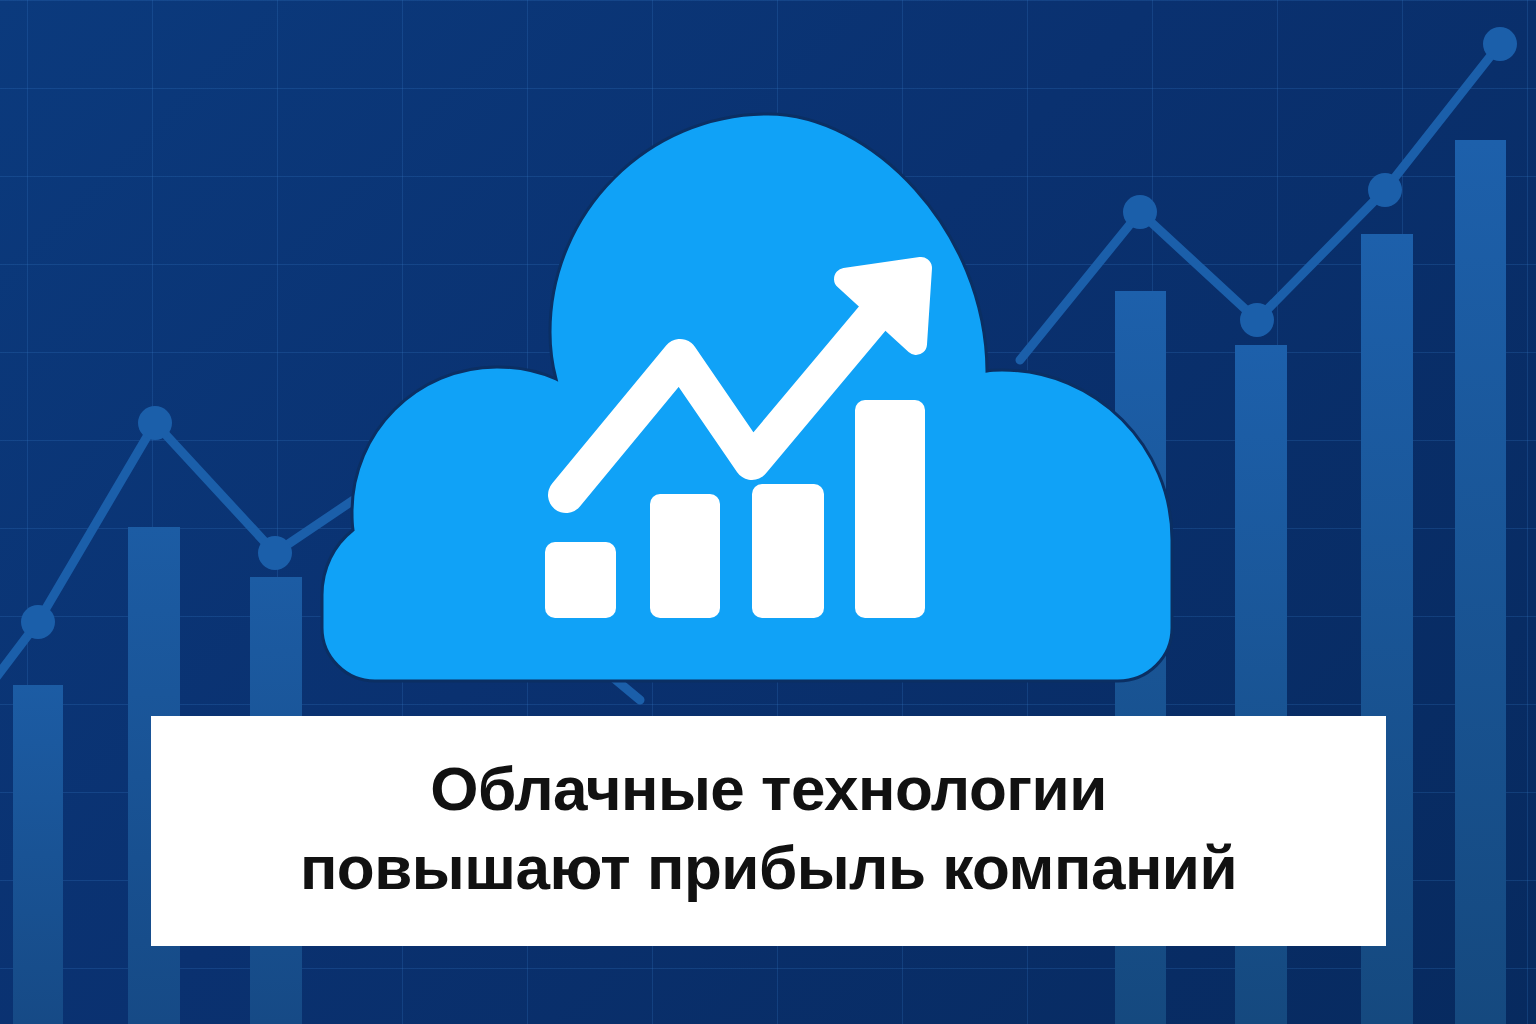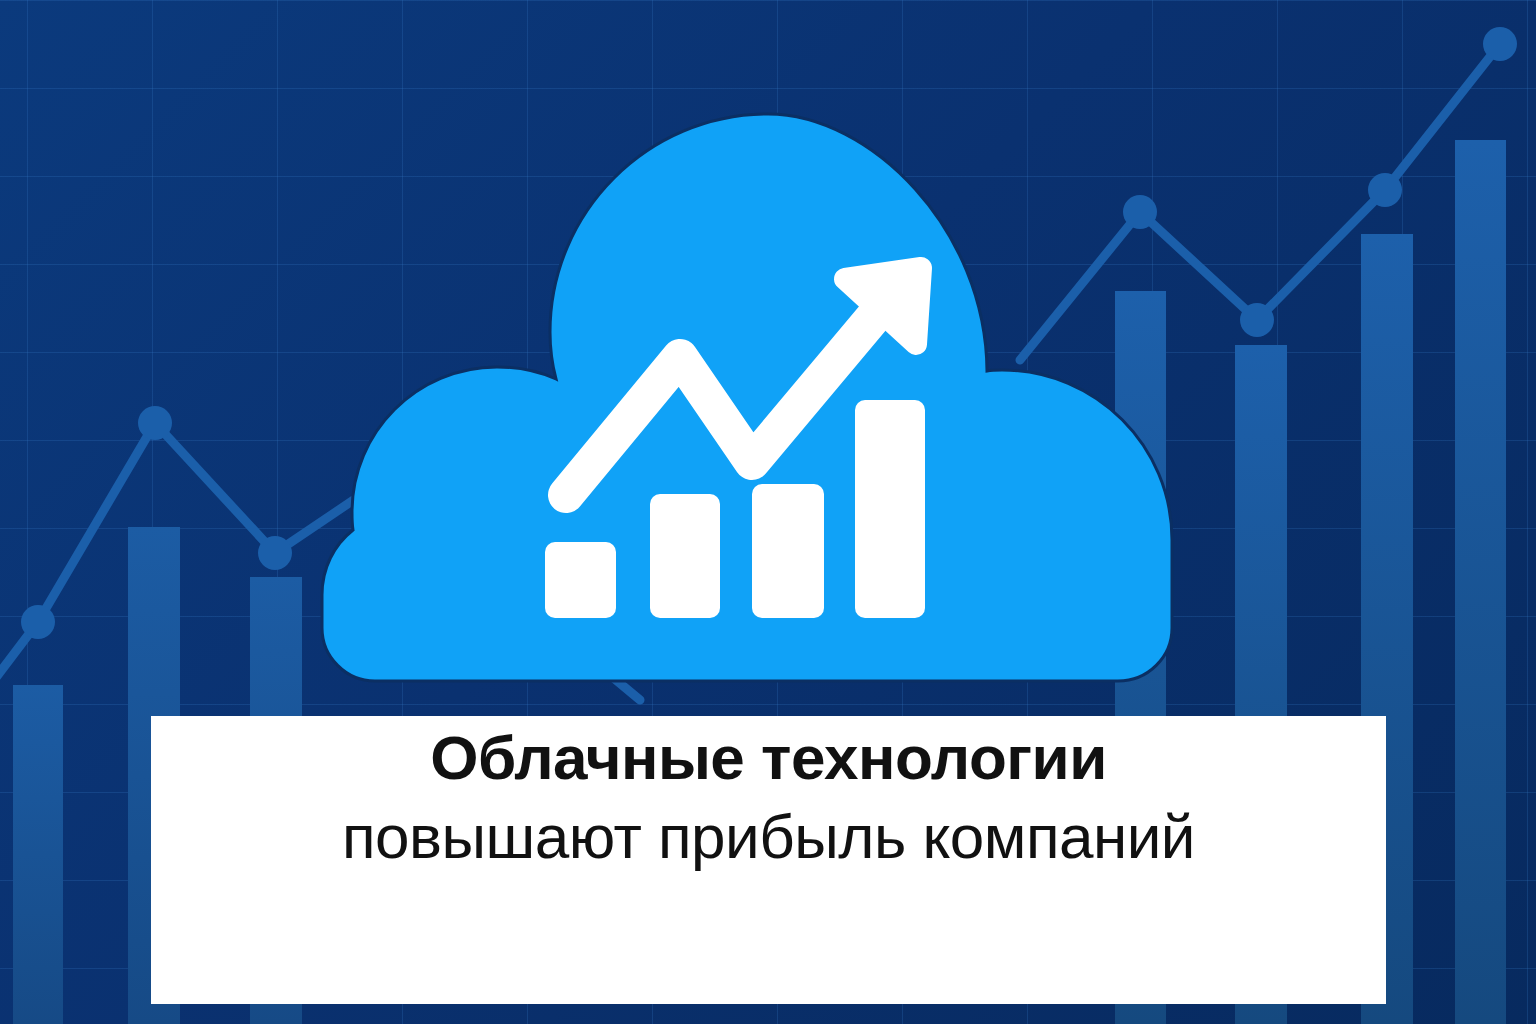--- a/index.html
+++ b/index.html
@@ -23,32 +23,32 @@
     pointer-events:none;
   }
 
   .bg-svg{position:absolute;inset:0;width:1536px;height:1024px;}
 
   
   .cloud-wrap{position:absolute;left:0;top:0;width:1536px;height:1024px;}
 
   
   .caption-box{
-    position:absolute;left:151px;top:716px;width:1235px;height:288px;
+    position:absolute;left:151px;top:716px;width:1235px;height:230px;
     background:#ffffff;
     display:flex;flex-direction:column;
-    align-items:center;
+    align-items:center;justify-content:center;
     box-sizing:border-box;padding:10px 22px 16px 22px;
   }
   .caption-line1{
     color:#111111;font-weight:700;font-size:62px;line-height:1.02;
     letter-spacing:-0.5px;white-space:nowrap;
   }
   .caption-line2{
-    color:#111111;font-weight:400;font-size:62px;line-height:1.02;
+    color:#111111;font-weight:700;font-size:62px;line-height:1.02;
     letter-spacing:-0.5px;white-space:nowrap;margin-top:16px;
   }
 </style>
 </head>
 <body>
 
 <div id="poster">
 
   <div class="grid"></div>
 

